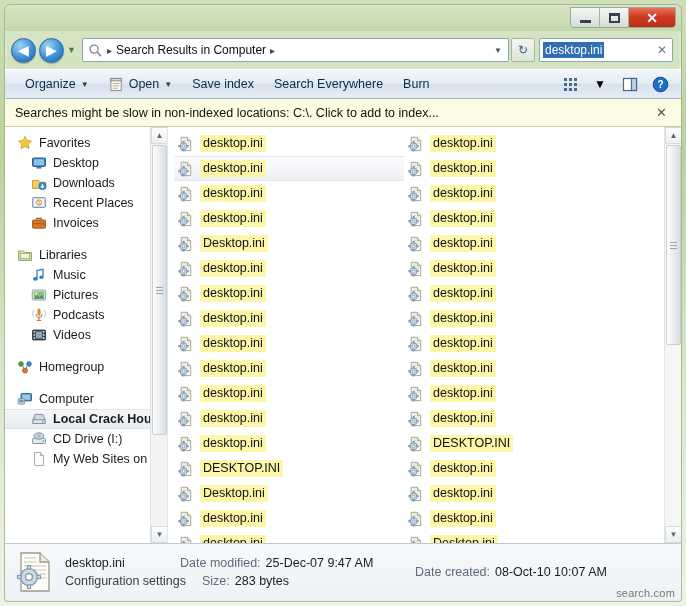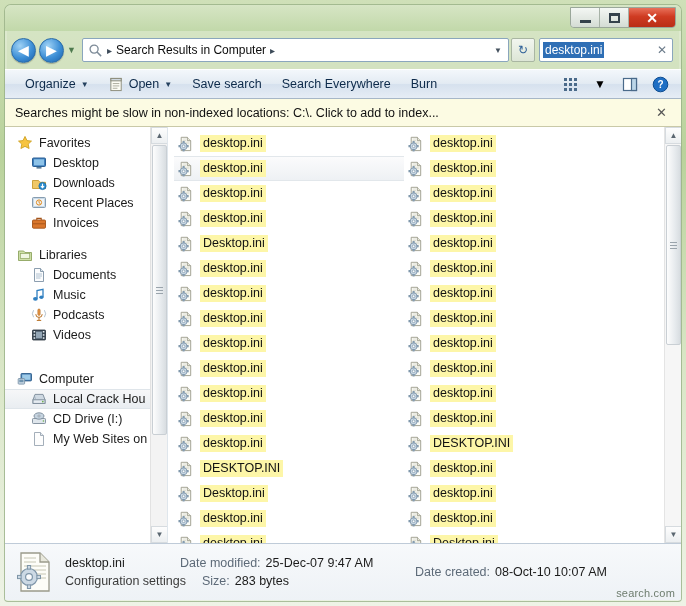--- a/index.html
+++ b/index.html
@@ -222,20 +222,21 @@
     font-size: 12.5px;
     color: #1b1b1b;
     white-space: nowrap;
     cursor: pointer;
   }
   .nav-item.child { padding-left: 26px; }
   .nav-item.selected {
     background: linear-gradient(180deg,#f6f7f8,#e9edf1);
     border-top: 1px solid #dfe5ea;
     border-bottom: 1px solid #dfe5ea;
+    font-weight: bold;
   }
   .nav-gap { height: 12px; }
   .nav-ico { width: 16px; height: 16px; flex: none; display:block; }
 
   
   .sb {
     position: absolute;
     right: 0; top: 0; bottom: 0;
     width: 17px;
     background: #f3f3f3;
@@ -396,21 +397,21 @@
         <rect x="2" y="1.5" width="11" height="13" fill="#fdfdf5" stroke="#8a8a78" stroke-width="1"></rect>
         <rect x="2" y="1.5" width="11" height="2.6" fill="#cfd8e0" stroke="#8a8a78" stroke-width="1"></rect>
         <line x1="4" y1="7" x2="11" y2="7" stroke="#a9a99a" stroke-width="1"></line>
         <line x1="4" y1="9.5" x2="11" y2="9.5" stroke="#a9a99a" stroke-width="1"></line>
         <line x1="4" y1="12" x2="9" y2="12" stroke="#a9a99a" stroke-width="1"></line>
       </svg>
       <span>Open</span>
       <span class="dn">▼</span>
     </div>
     <div class="cmd">
-      <span>Save search</span>
+      <span>Save index</span>
     </div>
     <div class="cmd">
       <span>Search Everywhere</span>
     </div>
     <div class="cmd">
       <span>Burn</span>
     </div>
 
     <div class="cmd-spacer"></div>
 
@@ -495,37 +496,34 @@
           <div class="nav-gap"></div>
           <div class="nav-item">
             <svg class="nav-ico" viewBox="0 0 16 16">
               <path d="M1.5 4h5.2l1.2 1.5h6.6v8H1.5z" fill="#cfe0a9" stroke="#8da45f" stroke-width=".9"></path>
               <rect x="3.3" y="6.5" width="9.4" height="5" fill="#f0f6e2" stroke="#8da45f" stroke-width=".7"></rect>
             </svg>
             <span>Libraries</span>
           </div>
           <div class="nav-item child">
             <svg class="nav-ico" viewBox="0 0 16 16">
-              <path d="M3.5 1.5h6l3 3v10h-9z" fill="#fbfcfd" stroke="#7f93a6" stroke-width=".9"></path>
-              <path d="M9.5 1.5v3h3" fill="#dde7ef" stroke="#7f93a6" stroke-width=".9"></path>
-              <g stroke="#9fb3c4" stroke-width=".8">
-                <line x1="5" y1="7" x2="11" y2="7"></line>
-                <line x1="5" y1="9" x2="11" y2="9"></line>
-                <line x1="5" y1="11" x2="9.5" y2="11"></line>
-              </g>
-            </svg>
-            <span>Documents</span>
-          </div>
-          <div class="nav-item child">
-            <svg class="nav-ico" viewBox="0 0 16 16">
               <path d="M6 11.5V3.6l6-1.3v7.6" fill="none" stroke="#2f7fc0" stroke-width="1.3"></path>
               <ellipse cx="4.4" cy="11.8" rx="2.4" ry="1.9" fill="#2f7fc0"></ellipse>
               <ellipse cx="10.4" cy="10.2" rx="2.1" ry="1.7" fill="#2f7fc0"></ellipse>
             </svg>
             <span>Music</span>
+          </div>
+          <div class="nav-item child">
+            <svg class="nav-ico" viewBox="0 0 16 16">
+              <rect x="1.3" y="3" width="13.4" height="10" rx="1" fill="#f2f6fa" stroke="#7f93a6" stroke-width=".9"></rect>
+              <rect x="2.6" y="4.2" width="10.8" height="7.5" fill="#8fc27f"></rect>
+              <circle cx="5.4" cy="6.5" r="1.2" fill="#fbe38a"></circle>
+              <path d="M2.6 11.7l3.4-3.6 2.4 2.3 2.3-2.6 2.7 3.9z" fill="#4f8f5f"></path>
+            </svg>
+            <span>Pictures</span>
           </div>
           <div class="nav-item child">
             <svg class="nav-ico" viewBox="0 0 16 16">
               <rect x="6.9" y="2" width="2.2" height="6.4" rx="1.1" fill="#e8984a" stroke="#b86f22" stroke-width=".7"></rect>
               <path d="M4.8 7.2a3.2 3.2 0 0 0 6.4 0" fill="none" stroke="#b86f22" stroke-width="1"></path>
               <line x1="8" y1="10.4" x2="8" y2="13" stroke="#b86f22" stroke-width="1"></line>
               <line x1="5.8" y1="13.4" x2="10.2" y2="13.4" stroke="#b86f22" stroke-width="1"></line>
               <path d="M2.6 3.2a6 6 0 0 0 0 7" fill="none" stroke="#9fb3c4" stroke-width=".8"></path>
               <path d="M13.4 3.2a6 6 0 0 1 0 7" fill="none" stroke="#9fb3c4" stroke-width=".8"></path>
             </svg>
@@ -540,20 +538,32 @@
                 <rect x="2.6" y="10.3" width="1.6" height="1.5"></rect>
                 <rect x="11.8" y="4" width="1.6" height="1.5"></rect>
                 <rect x="11.8" y="7.2" width="1.6" height="1.5"></rect>
                 <rect x="11.8" y="10.3" width="1.6" height="1.5"></rect>
               </g>
               <rect x="5" y="4.6" width="6" height="6.8" fill="#93a6b6"></rect>
             </svg>
             <span>Videos</span>
           </div>
           <div class="nav-gap"></div>
+          <div class="nav-item">
+            <svg class="nav-ico" viewBox="0 0 16 16">
+              <circle cx="4" cy="5" r="2.3" fill="#4fa33f" stroke="#2f7424" stroke-width=".8"></circle>
+              <circle cx="12" cy="5" r="2.3" fill="#3f8fd0" stroke="#2567a0" stroke-width=".8"></circle>
+              <circle cx="8" cy="11.6" r="2.5" fill="#e0782f" stroke="#a8531a" stroke-width=".8"></circle>
+              <g stroke="#6e8293" stroke-width="1">
+                <line x1="5.6" y1="6.4" x2="7" y2="9.6"></line>
+                <line x1="10.4" y1="6.4" x2="9" y2="9.6"></line>
+              </g>
+            </svg>
+            <span>Homegroup</span>
+          </div>
           <div class="nav-gap"></div>
           <div class="nav-item">
             <svg class="nav-ico" viewBox="0 0 16 16">
               <rect x="4" y="2.5" width="10.5" height="7.4" rx=".8" fill="#4f83b4" stroke="#2e5d8c" stroke-width=".9"></rect>
               <rect x="5.2" y="3.6" width="8.1" height="5.2" fill="#9ecbe8"></rect>
               <rect x="1.2" y="7.5" width="6.4" height="5.6" rx=".7" fill="#c9d8e4" stroke="#7b93a8" stroke-width=".9"></rect>
               <rect x="2.3" y="8.6" width="4.2" height="2.6" fill="#6f93ae"></rect>
             </svg>
             <span>Computer</span>
           </div>

